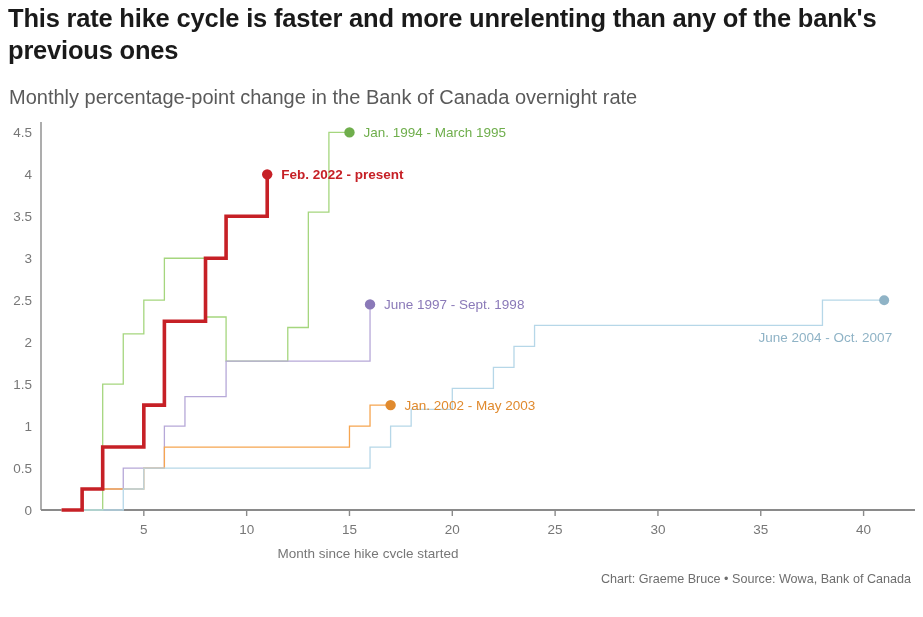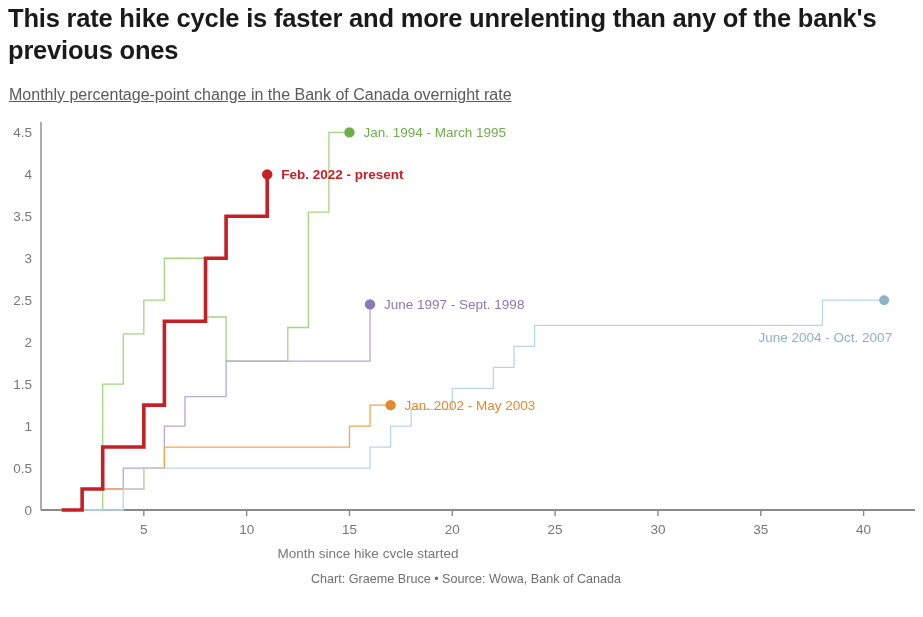--- a/index.html
+++ b/index.html
@@ -9,25 +9,25 @@
     overflow:hidden;position:relative;
   }
   .wrap{position:relative;width:923px;height:617px;}
   .title{
     position:absolute;left:8px;top:2px;width:900px;
     font-size:25.5px;font-weight:bold;line-height:1.26;
     color:#1a1a1a;letter-spacing:-0.2px;
   }
   .subtitle{
     position:absolute;left:9px;top:86px;width:880px;
-    font-size:16px;color:#5a5a5a;font-weight:normal;text-decoration:underline;
+    font-size:20px;color:#5a5a5a;font-weight:normal;
   }
   .plot{position:absolute;left:0;top:108px;width:923px;height:450px;}
   .footer{
-    position:absolute;right:12px;top:570px;text-align:left;
+    position:absolute;right:12px;top:570px;text-align:right;
     font-size:12.6px;color:#6e6e6e;line-height:1.55;width:600px;
   }
   .footer div{display:block;}
   svg{display:block;}
   text{font-family:"Liberation Sans", sans-serif;}
   .ytick,.xtick{fill:#777;font-size:13.5px;}
   .axlabel{fill:#777;font-size:13.5px;}
   .serieslabel{font-size:13.5px;}
   .serieslabel.bold{font-weight:bold;}
 </style>

